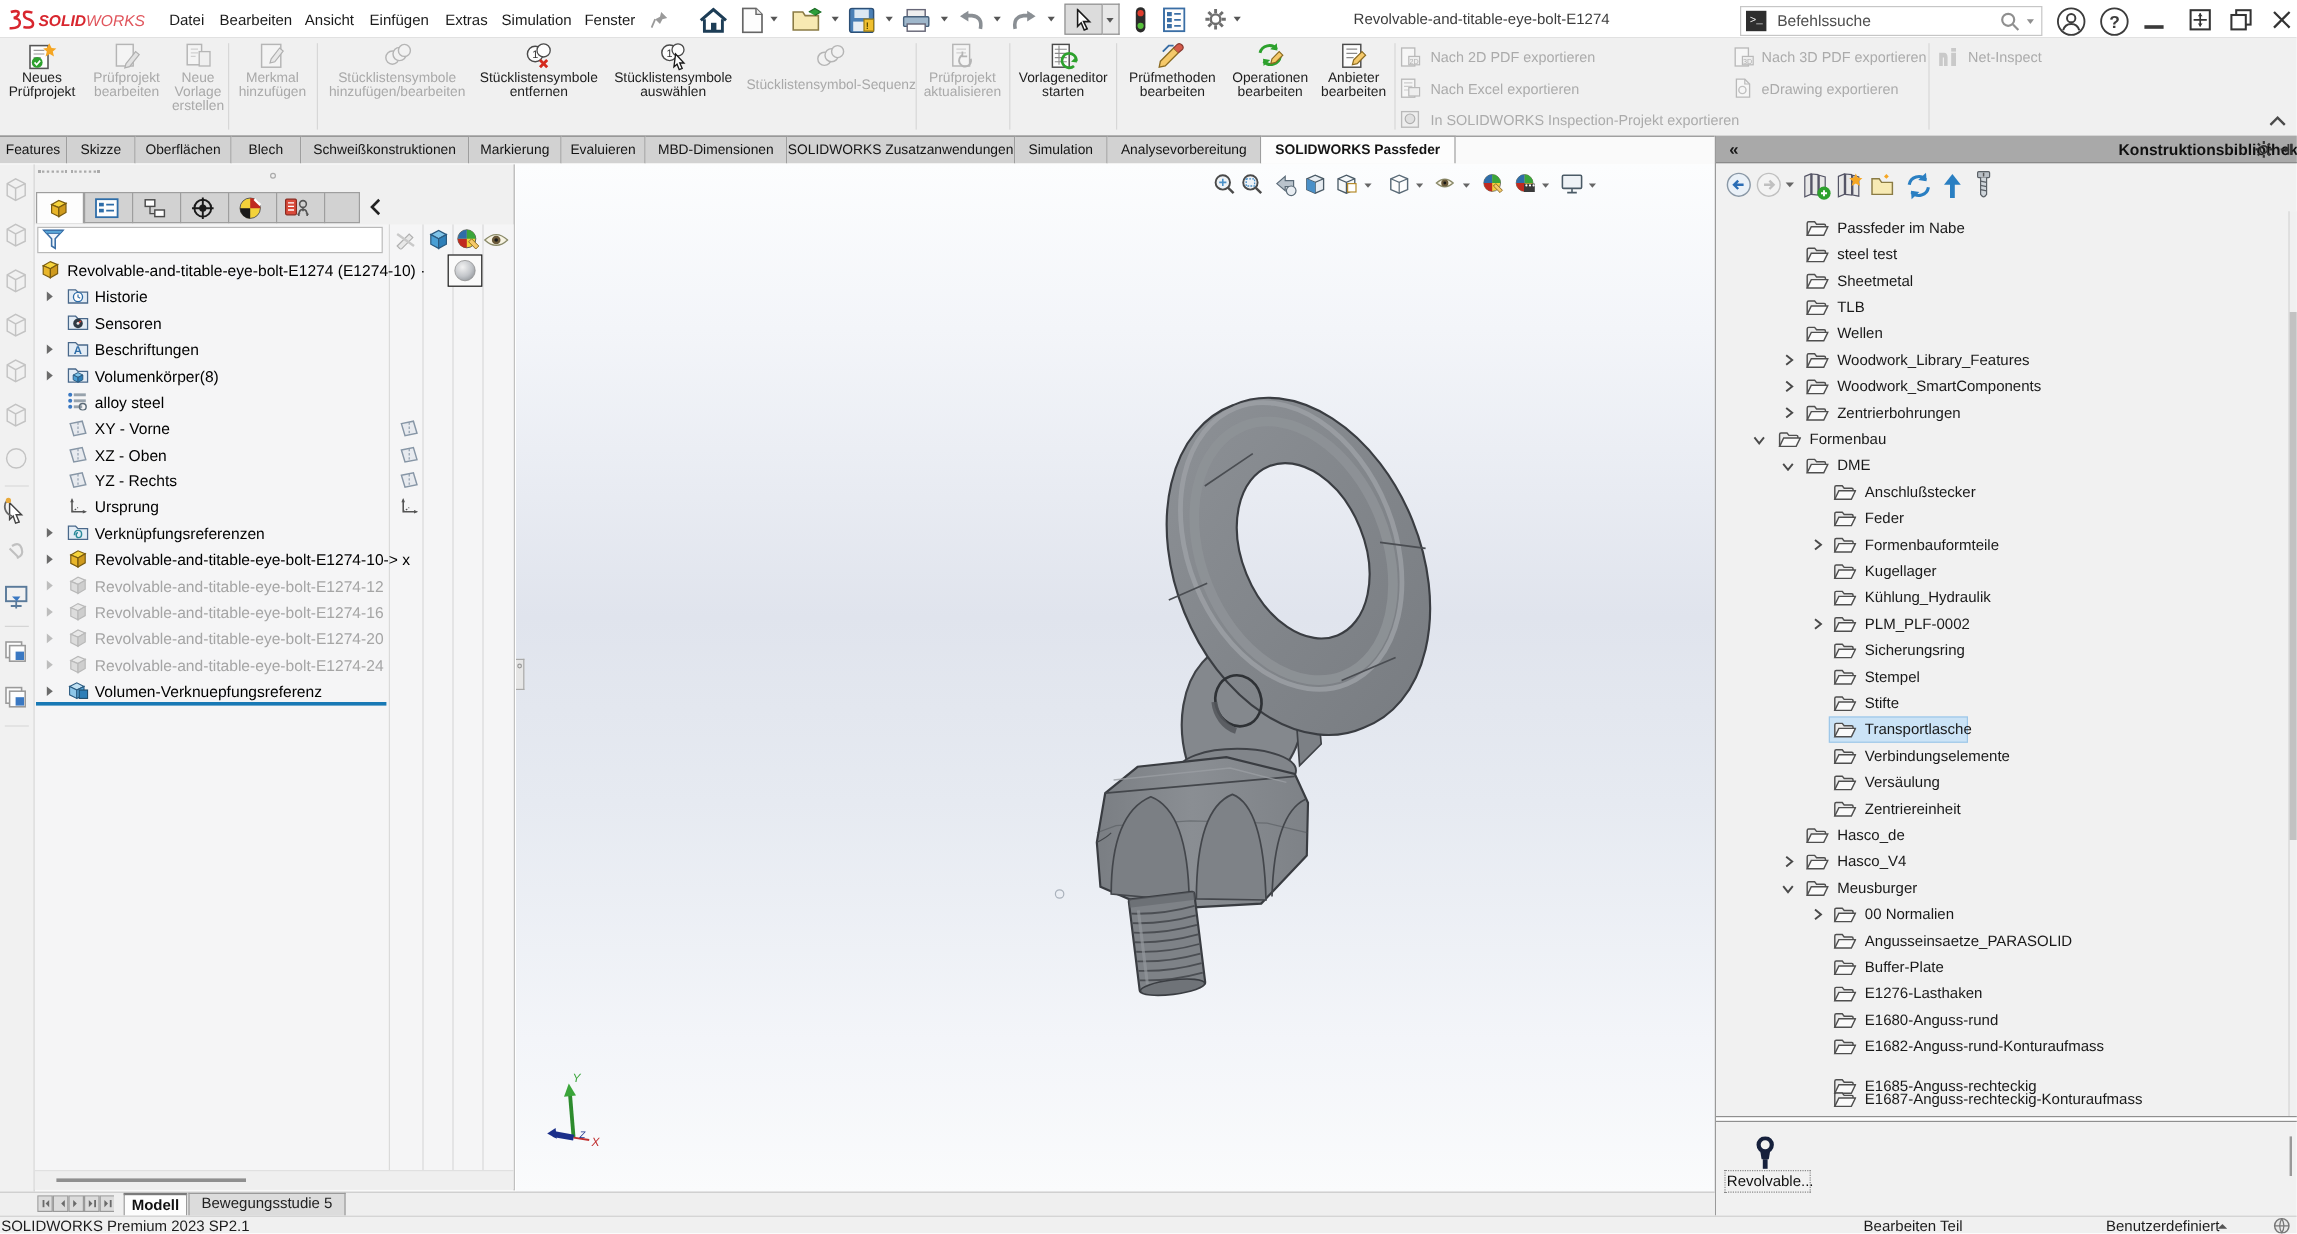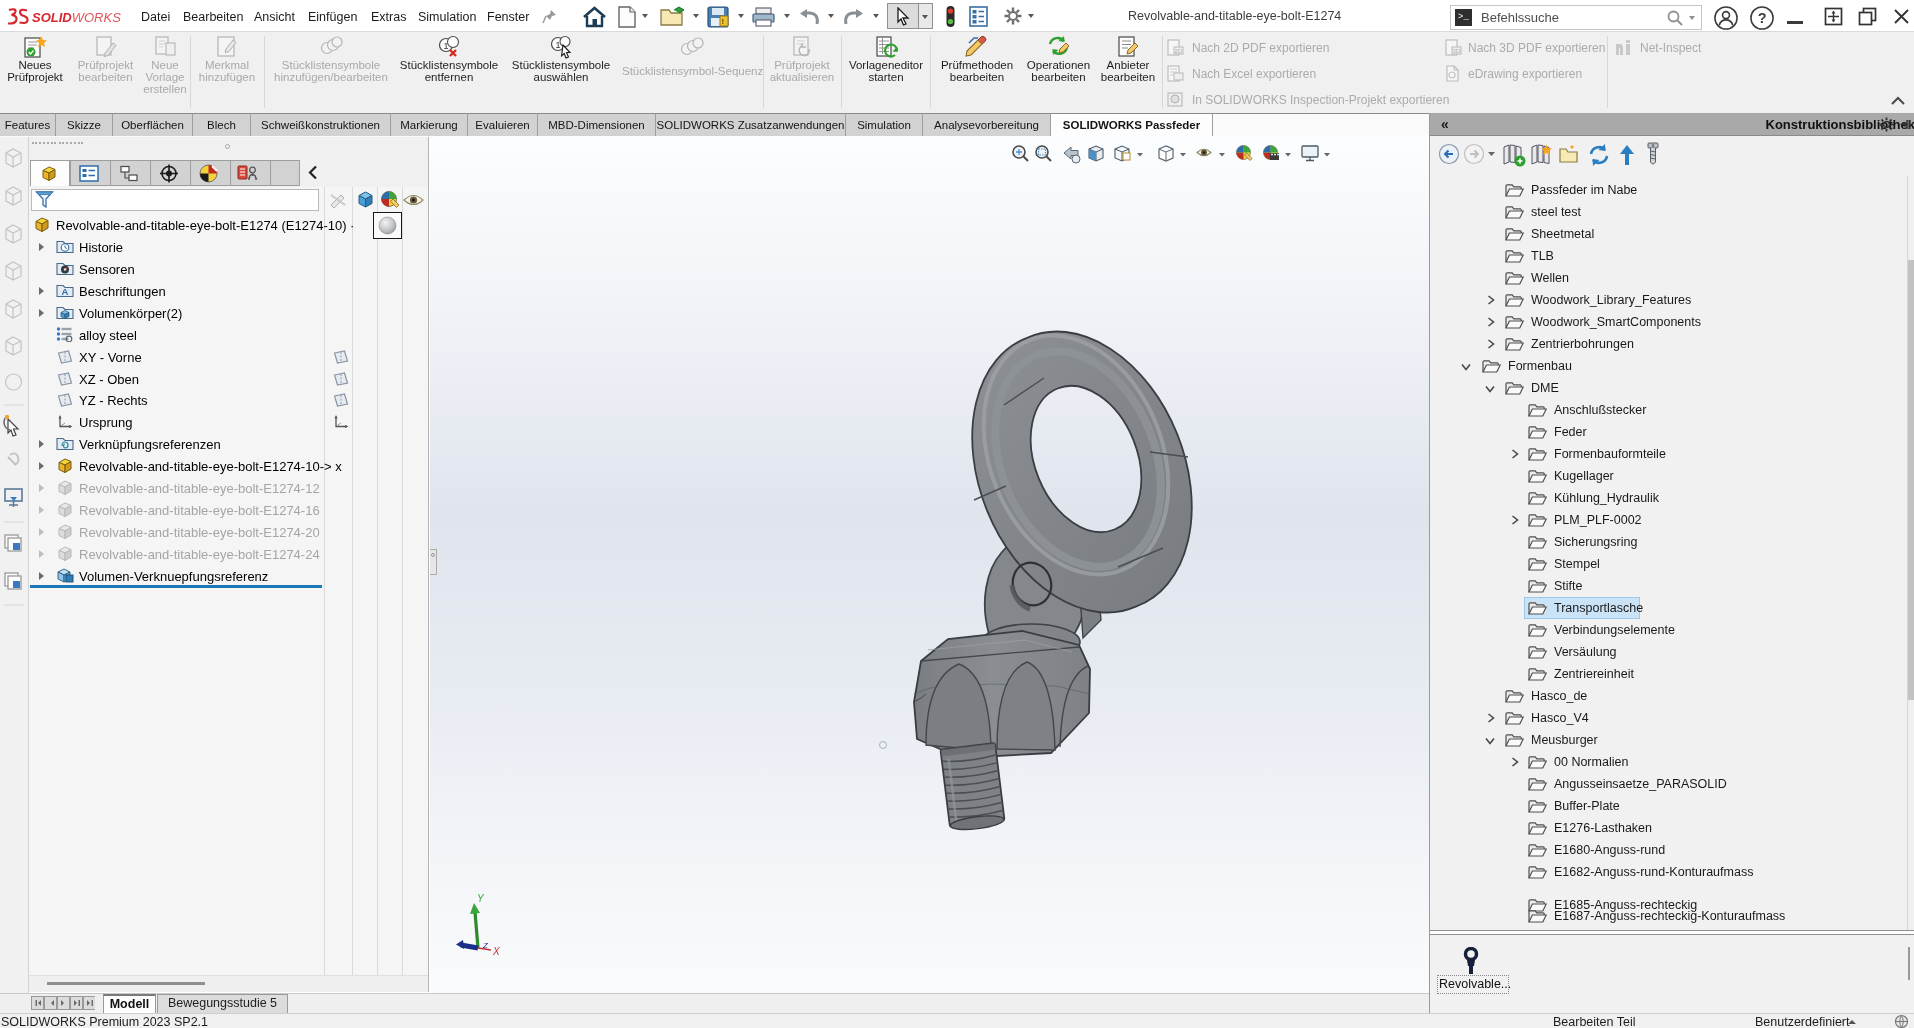--- a/index.html
+++ b/index.html
@@ -508,21 +508,21 @@
       <span class="lbl">Beschriftungen</span>
     </div>
   <div class="fmrow" style="top:165px">
       <div class="exp"></div>
       <svg class="ab" style="left:27px;top:2px" width="18" height="16" viewBox="0 0 18 16">
         <use href="#ffold"></use>
         <polygon points="5,8.5 9,6.5 13,8.5 9,10.5" fill="#7fc3e8" stroke="#2a5a80" stroke-width="0.8"></polygon>
         <polygon points="5,8.5 9,10.5 9,14.5 5,12.5" fill="#4a9fd4" stroke="#2a5a80" stroke-width="0.8"></polygon>
         <polygon points="9,10.5 13,8.5 13,12.5 9,14.5" fill="#2e7fb8" stroke="#2a5a80" stroke-width="0.8"></polygon>
       </svg>
-      <span class="lbl">Volumenkörper(2)</span>
+      <span class="lbl">Volumenkörper(8)</span>
     </div>
   <div class="fmrow" style="top:187px">
       <svg class="ab" style="left:27px;top:2px" width="18" height="16" viewBox="0 0 18 16">
         <circle cx="2.5" cy="3" r="1.7" fill="#3a78c2"></circle>
         <circle cx="2.5" cy="8" r="1.7" fill="#3a78c2"></circle>
         <circle cx="2.5" cy="13" r="1.7" fill="#3a78c2"></circle>
         <rect x="5.5" y="1.8" width="10" height="2.4" fill="#97a2ac"></rect>
         <rect x="5.5" y="6.8" width="10" height="2.4" fill="#97a2ac"></rect>
         <rect x="5.5" y="11.8" width="7" height="2.4" fill="#97a2ac"></rect>
         <circle cx="13" cy="13" r="2.8" fill="none" stroke="#5a6a77" stroke-width="1.2"></circle>

